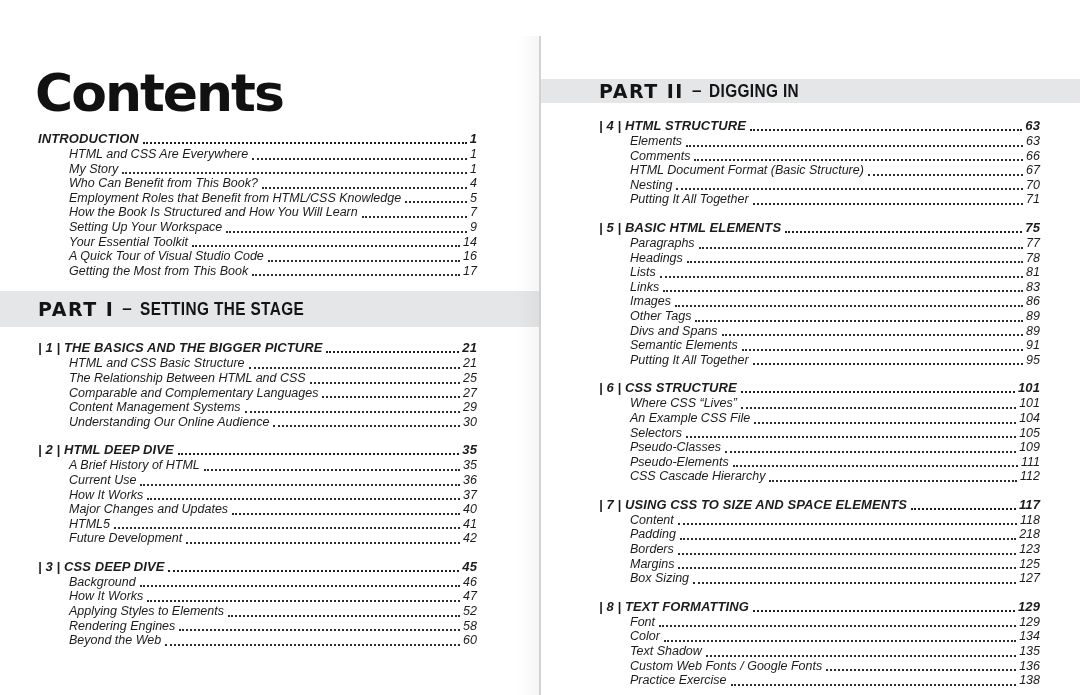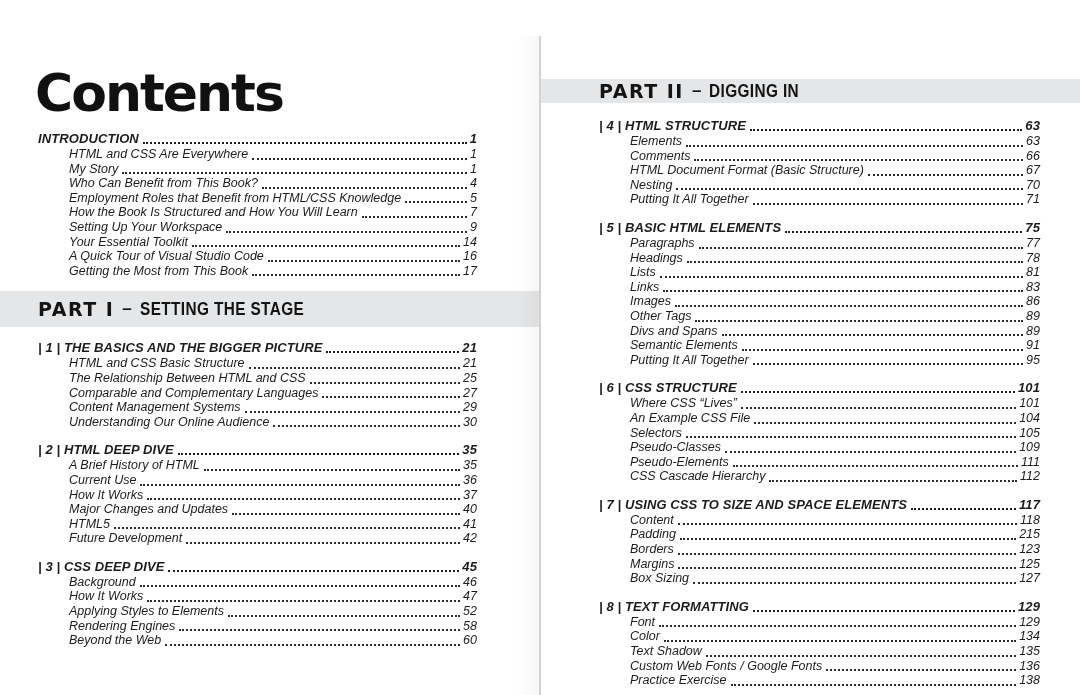--- a/index.html
+++ b/index.html
@@ -381,21 +381,21 @@
             <span class="pg">117</span>
           </div>
           <div class="toc-row item">
             <span class="lbl">Content</span>
             <span class="dots"></span>
             <span class="pg">118</span>
           </div>
           <div class="toc-row item">
             <span class="lbl">Padding</span>
             <span class="dots"></span>
-            <span class="pg">215</span>
+            <span class="pg">218</span>
           </div>
           <div class="toc-row item">
             <span class="lbl">Borders</span>
             <span class="dots"></span>
             <span class="pg">123</span>
           </div>
           <div class="toc-row item">
             <span class="lbl">Margins</span>
             <span class="dots"></span>
             <span class="pg">125</span>

